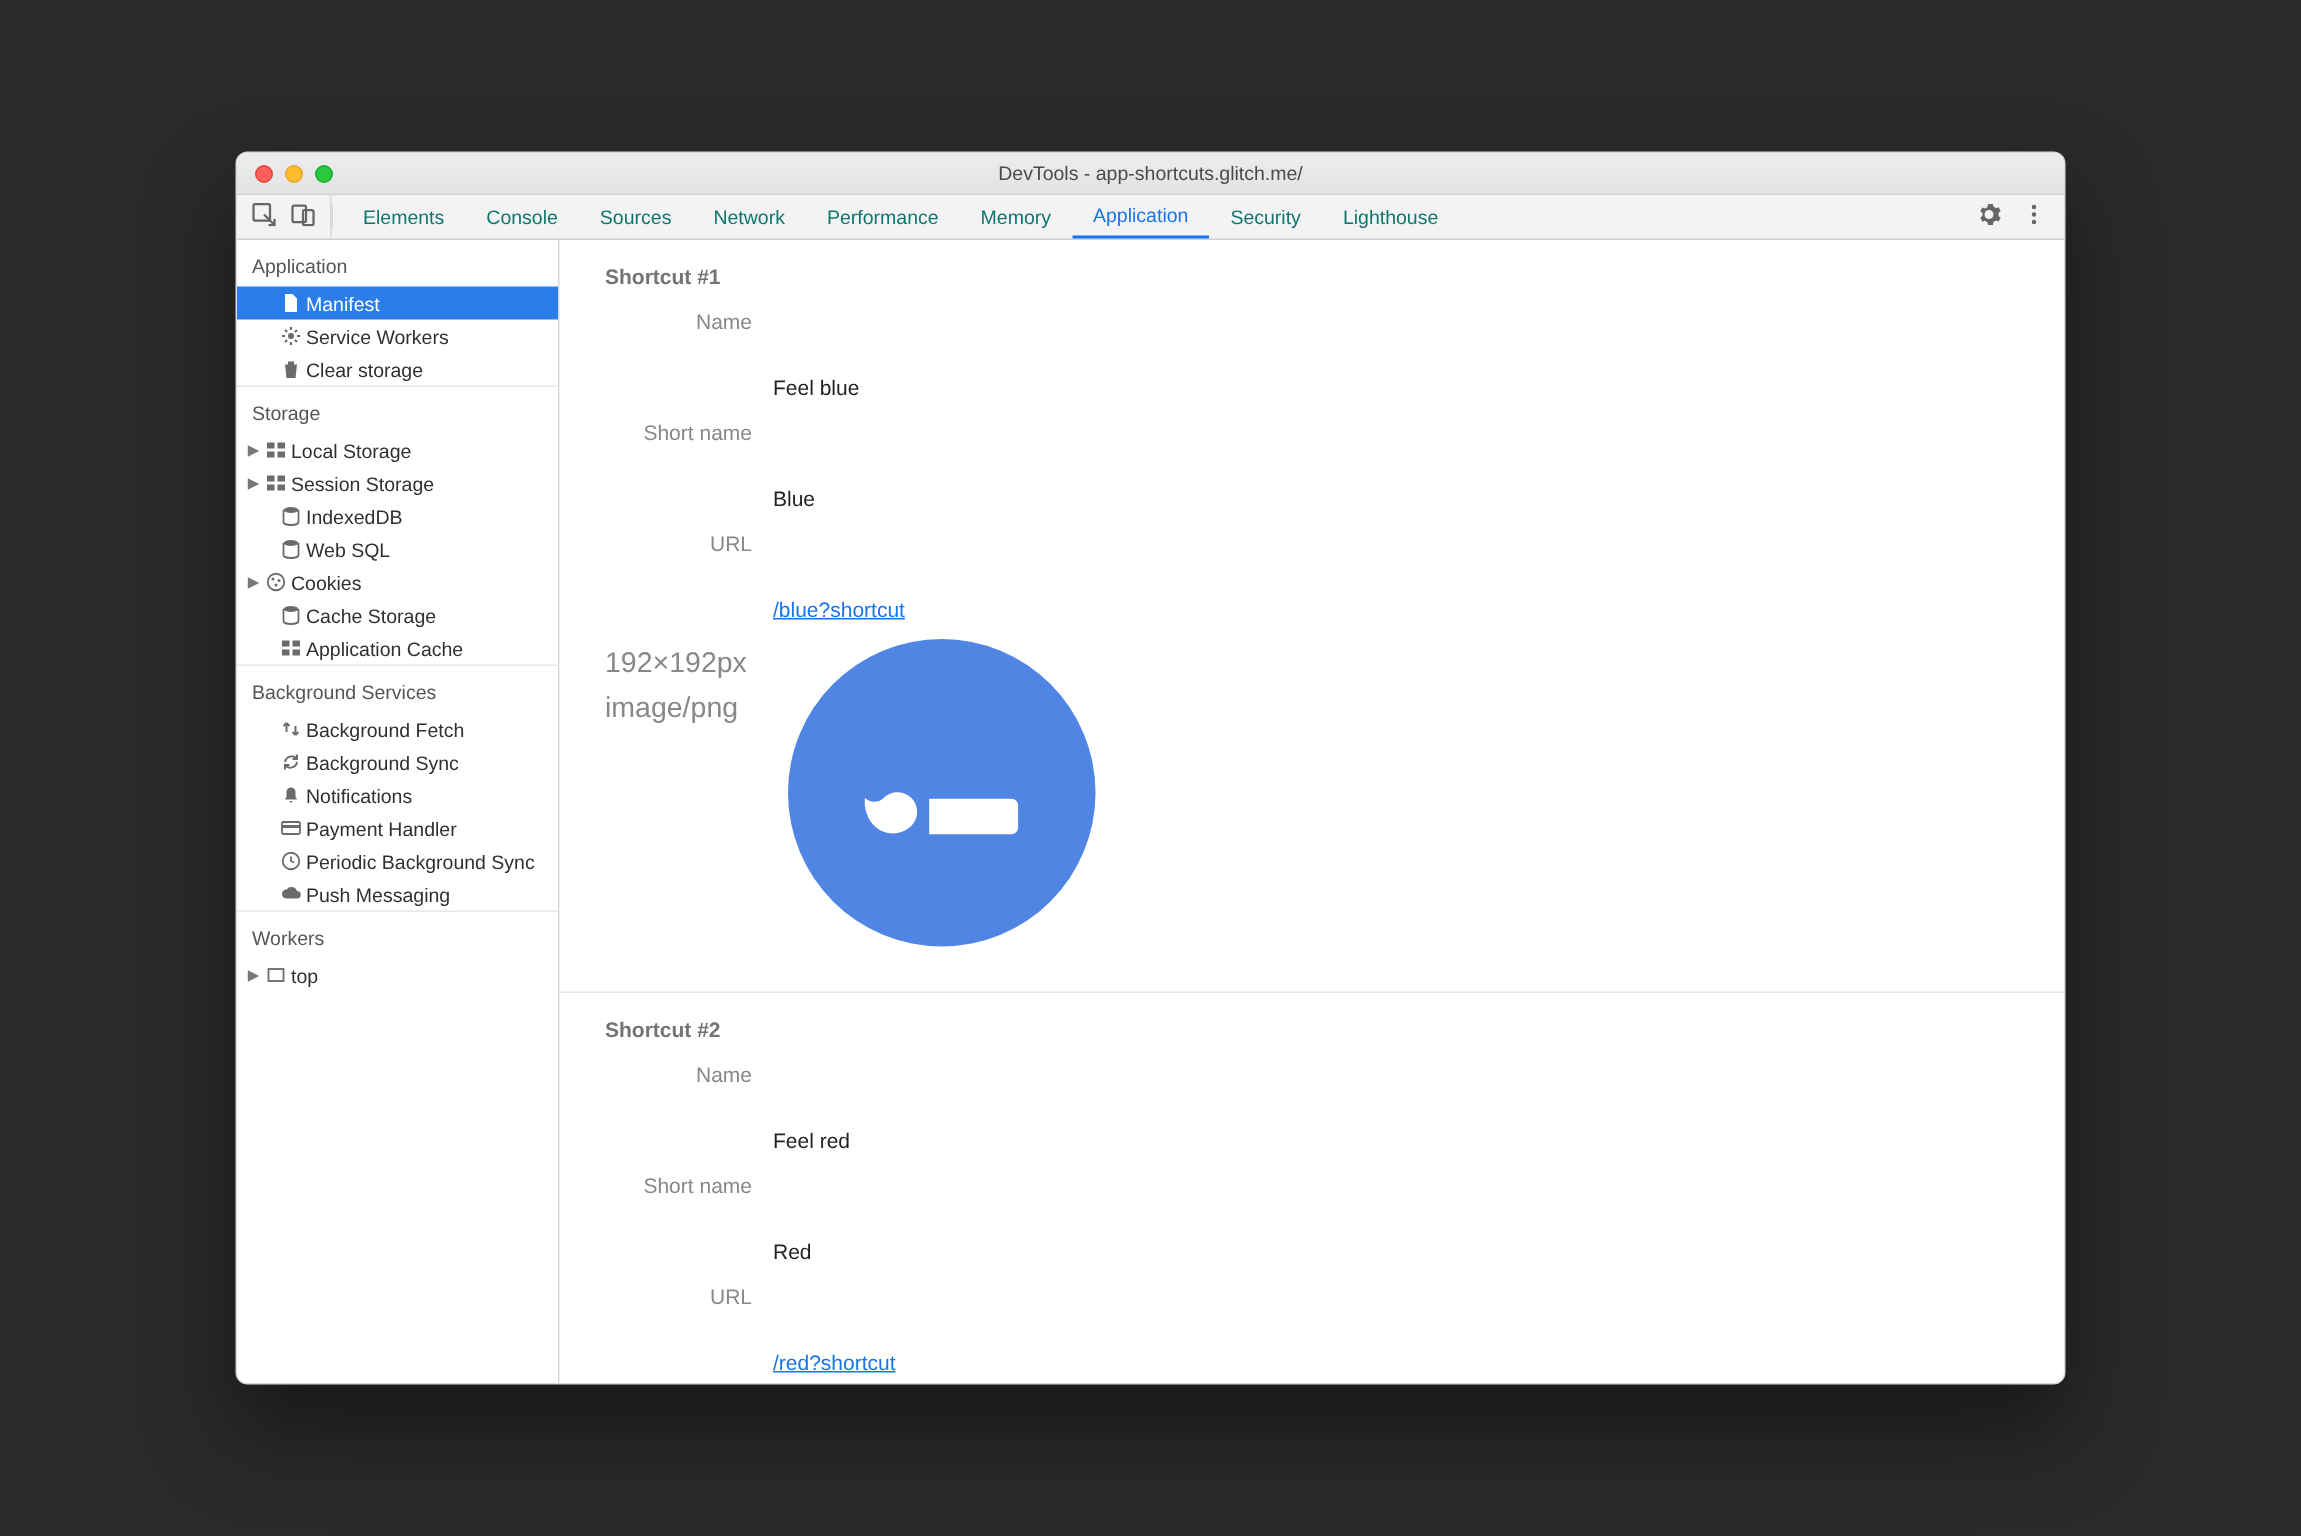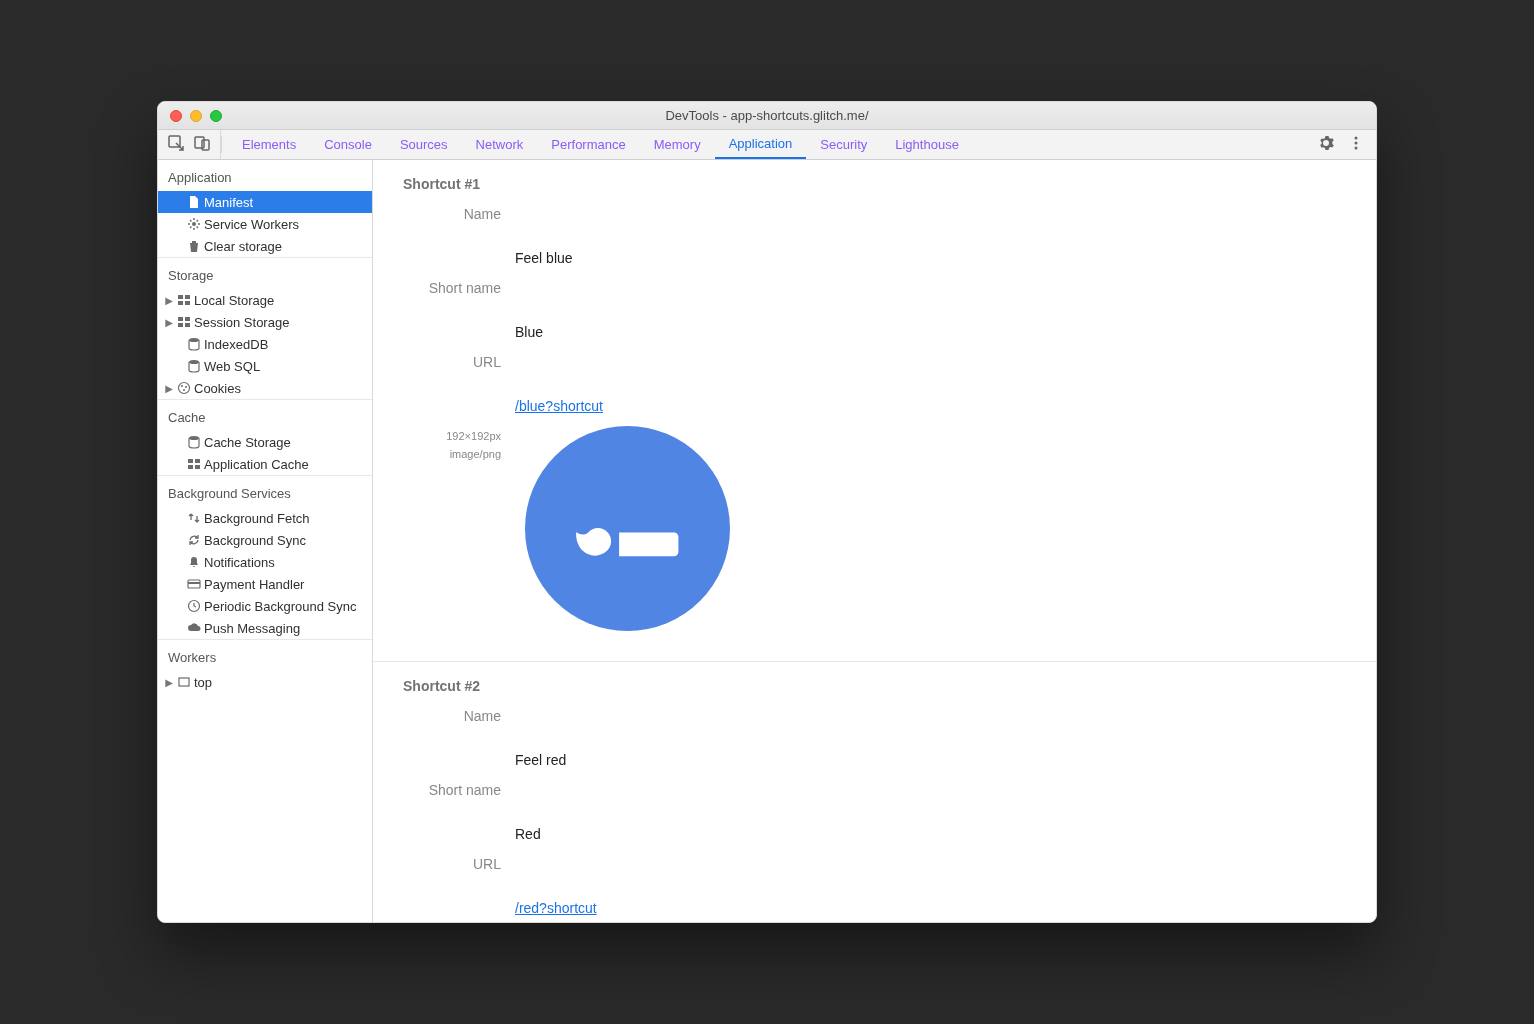--- a/index.html
+++ b/index.html
@@ -63,21 +63,21 @@
     padding: 0 10px;
     border-right:1px solid #d9d9d9;
     height:100%;
   }
   .tabs-left-icons svg { width:16px; height:16px; fill:none; stroke:#666; stroke-width:1.5; }
   .tabs-list { display:flex; height:100%; align-items:stretch; margin-left:6px;}
   .tab {
     padding: 0 14px;
     display:flex; align-items:center;
     cursor:pointer;
-    color:#8b5cf6;
+    color:#0f766e;
   }
   .tab.active {
     color:#1a73e8;
     border-bottom:2px solid #1a73e8;
   }
   .tabs-right { margin-left:auto; display:flex; align-items:center; gap:14px; padding-right:12px; color:#666; }
   .tabs-right svg { width:16px; height:16px; fill:#666; }
   .divider-v { width:1px; background:#d9d9d9; height:60%; }
   
   .body {
@@ -156,24 +156,24 @@
     flex-shrink:0;
   }
   .prop-value {
     color:#222;
     margin-top:44px;
   }
   .prop-value a { color:#1a73e8; text-decoration:underline; }
   .icon-row { display:flex; align-items:flex-start; }
   .icon-meta {
     width:112px;
-    text-align:right;
+    text-align:left;
     color:#888;
     padding-right:14px;
-    font-size:11px;
+    font-size:19px;
     line-height:1.6;
     flex-shrink:0;
   }
   .brush-circle {
     width: 205px; height:205px; border-radius:50%;
     display:flex; align-items:center; justify-content:center;
     margin-left: 10px; margin-top:-2px;
   }
   .brush-blue { background:#5185e4; }
   .brush-red  { background:#c34b3c; }
@@ -319,21 +319,20 @@
             <svg viewBox="0 0 14 14">
               <circle cx="7" cy="7" r="5.5" fill="none" stroke="#6b6b6b" stroke-width="1.2"></circle>
               <circle cx="5" cy="5" r="1"></circle>
               <circle cx="9" cy="6" r="1"></circle>
               <circle cx="7" cy="9" r="1"></circle>
             </svg>
           </span>
         <span>Cookies</span>
       </div>
 
-      <div class="side-section-header">Cache</div>
       <div class="side-item child">
         <span class="icon">
             <svg viewBox="0 0 14 14">
               <ellipse cx="7" cy="3" rx="5" ry="2"></ellipse>
               <path d="M2 3v8c0 1.1 2.2 2 5 2s5-.9 5-2V3" fill="none" stroke="#6b6b6b" stroke-width="1.2"></path>
             </svg>
           </span>
         <span>Cache Storage</span>
       </div>
       <div class="side-item child">

